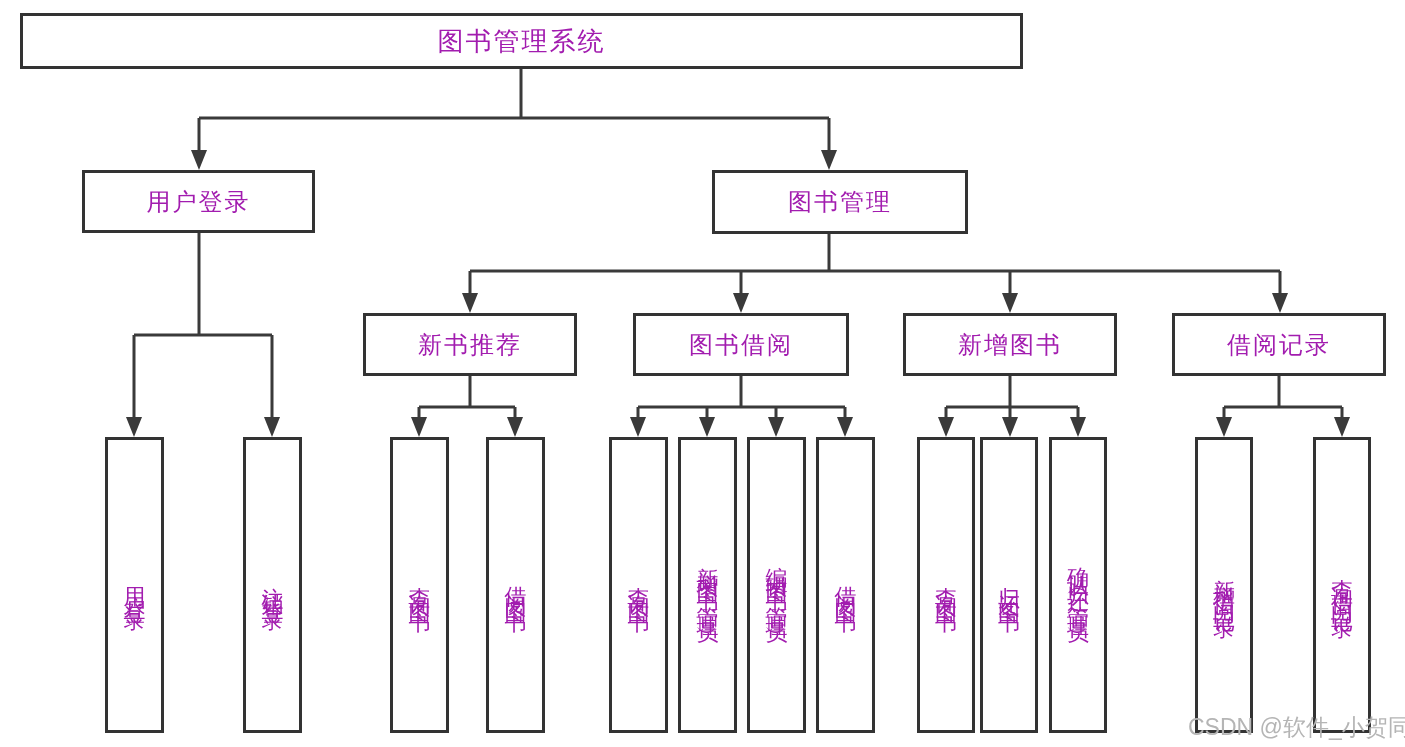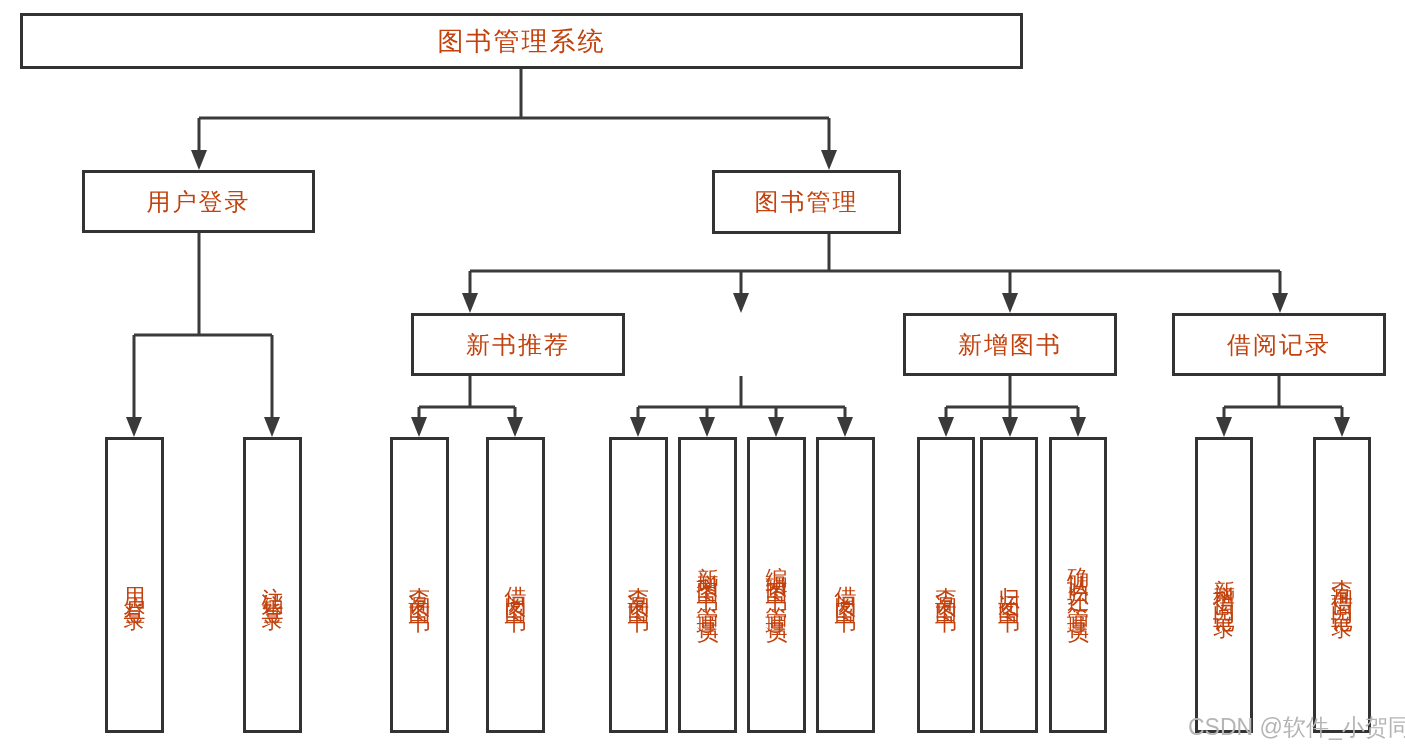--- a/index.html
+++ b/index.html
@@ -22,21 +22,21 @@
     height: 747px;
   }
   .box {
     position: absolute;
     box-sizing: border-box;
     border: 3px solid #333333;
     background: #ffffff;
     display: flex;
     align-items: center;
     justify-content: center;
-    color: #c2410c;
+    color: #a21caf;
   }
   .hlabel {
     font-size: 24px;
     letter-spacing: 2px;
     white-space: nowrap;
   }
   .root-box .hlabel { font-size: 26px; }
   .leaf {
     top: 437px;
     height: 296px;
@@ -54,22 +54,22 @@
     left: 1188px;
     top: 712px;
     font-size: 23px;
     color: #b5b5b5;
     white-space: nowrap;
     z-index: 5;
   }
   
   .root-box   { left: 20px;   top: 13px;  width: 1003px; height: 56px; }
   .n-login    { left: 82px;   top: 170px; width: 233px;  height: 63px; }
-  .n-bookmgmt { left: 712px;  top: 170px; width: 189px;  height: 64px; }
-  .n-newrec   { left: 363px;  top: 313px; width: 214px;  height: 63px; margin-left: 48px; }
+  .n-bookmgmt { left: 712px;  top: 170px; width: 256px;  height: 64px; }
+  .n-newrec   { left: 363px;  top: 313px; width: 214px;  height: 63px; }
   .n-borrow   { left: 633px;  top: 313px; width: 216px;  height: 63px; }
   .n-current  { left: 903px;  top: 313px; width: 214px;  height: 63px; }
   .n-records  { left: 1172px; top: 313px; width: 214px;  height: 63px; }
   .lf-1  { left: 105px;  }
   .lf-2  { left: 243px;  }
   .lf-3  { left: 390px;  }
   .lf-4  { left: 486px;  }
   .lf-5  { left: 609px;  }
   .lf-6  { left: 678px;  }
   .lf-7  { left: 747px;  }
@@ -135,20 +135,23 @@
   <div class="box n-login">
     <span class="hlabel">用户登录</span>
   </div>
   <div class="box n-bookmgmt">
     <span class="hlabel">图书管理</span>
   </div>
 
   <div class="box n-newrec">
     <span class="hlabel">新书推荐</span>
   </div>
+  <div class="box n-borrow">
+    <span class="hlabel">图书借阅</span>
+  </div>
   <div class="box n-current">
     <span class="hlabel">新增图书</span>
   </div>
   <div class="box n-records">
     <span class="hlabel">借阅记录</span>
   </div>
 
   <div class="box leaf lf-1">
     <span class="vlabel">用户登录</span>
   </div>

